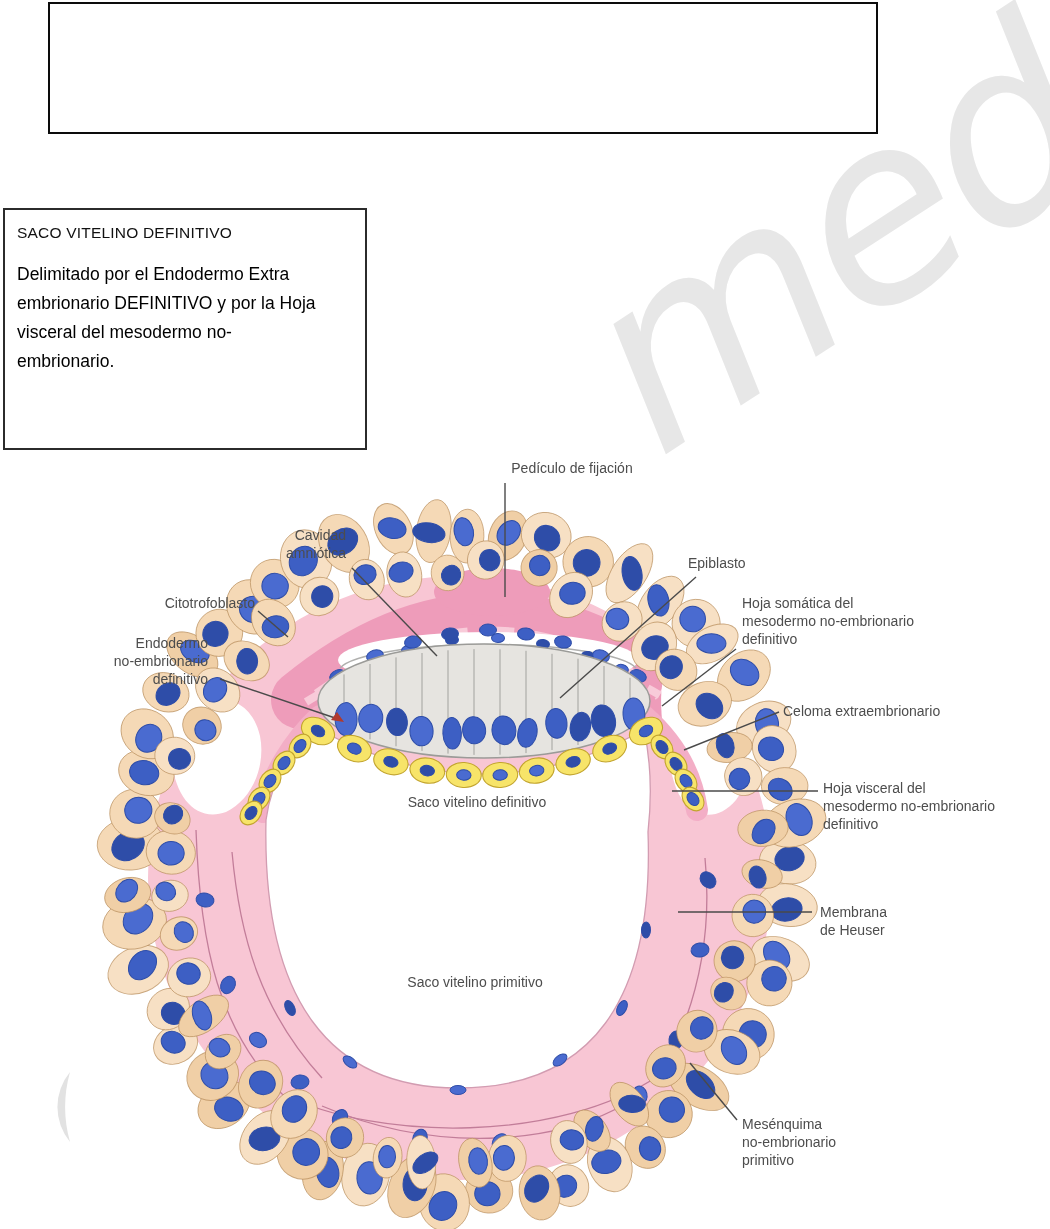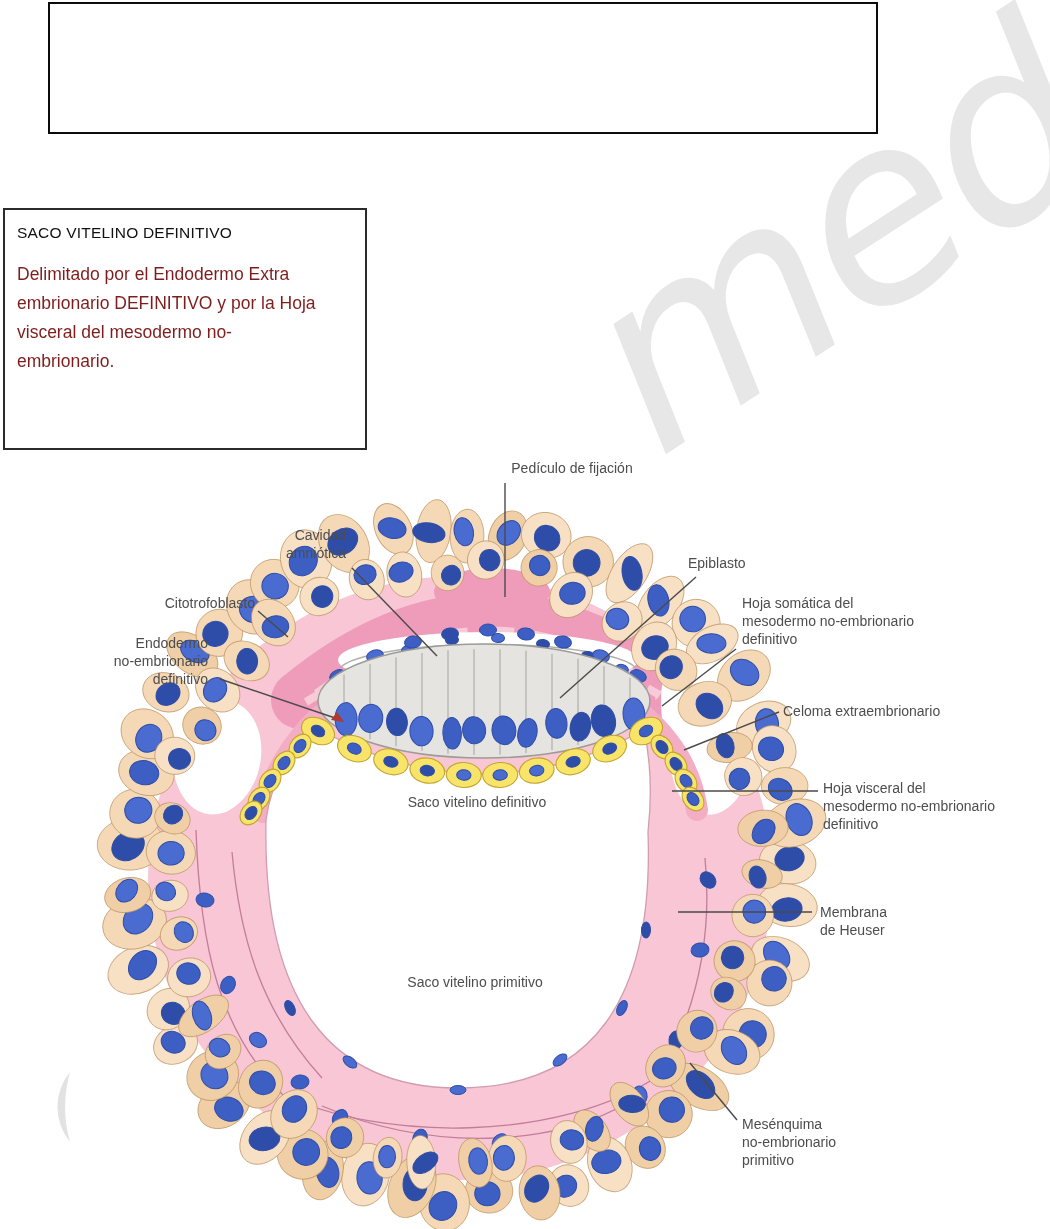--- a/index.html
+++ b/index.html
@@ -4,21 +4,21 @@
 <style>
   html,body{margin:0;padding:0;background:#ffffff;}
   body{width:1050px;height:1229px;position:relative;overflow:hidden;
        font-family:"Liberation Sans",sans-serif;}
   .top-box{position:absolute;left:48px;top:2px;width:826px;height:128px;
            border:2.5px solid #0c0c0c;background:#ffffff;z-index:3;}
   .info-box{position:absolute;left:3px;top:208px;width:364px;height:242px;
             border:2.5px solid #2b2b2b;background:#ffffff;z-index:3;
             padding:14px 12px 0 12px;box-sizing:border-box;}
   .info-title{font-size:15.5px;color:#111;letter-spacing:.2px;margin:0 0 18px 0;}
-  .info-body{font-size:17.5px;line-height:29px;color:#7f1d1d;white-space:pre-line;margin:0;}
+  .info-body{font-size:17.5px;line-height:29px;color:#000000;white-space:pre-line;margin:0;}
   .watermark{position:absolute;left:618px;top:258px;z-index:1;
              font-size:252px;line-height:1;font-style:italic;
              color:#e7e7e7;font-family:"DejaVu Sans",sans-serif;
              transform:rotate(-33deg);transform-origin:0 55%;
              letter-spacing:-6px;user-select:none;}
   svg.diagram{position:absolute;left:0;top:0;z-index:2;}
   text.lbl{font-family:"Liberation Sans",sans-serif;font-size:14px;fill:#4d4d4d;}
   .leader{stroke:#4a4a4a;stroke-width:1.4;fill:none;}
 </style>
 </head>

